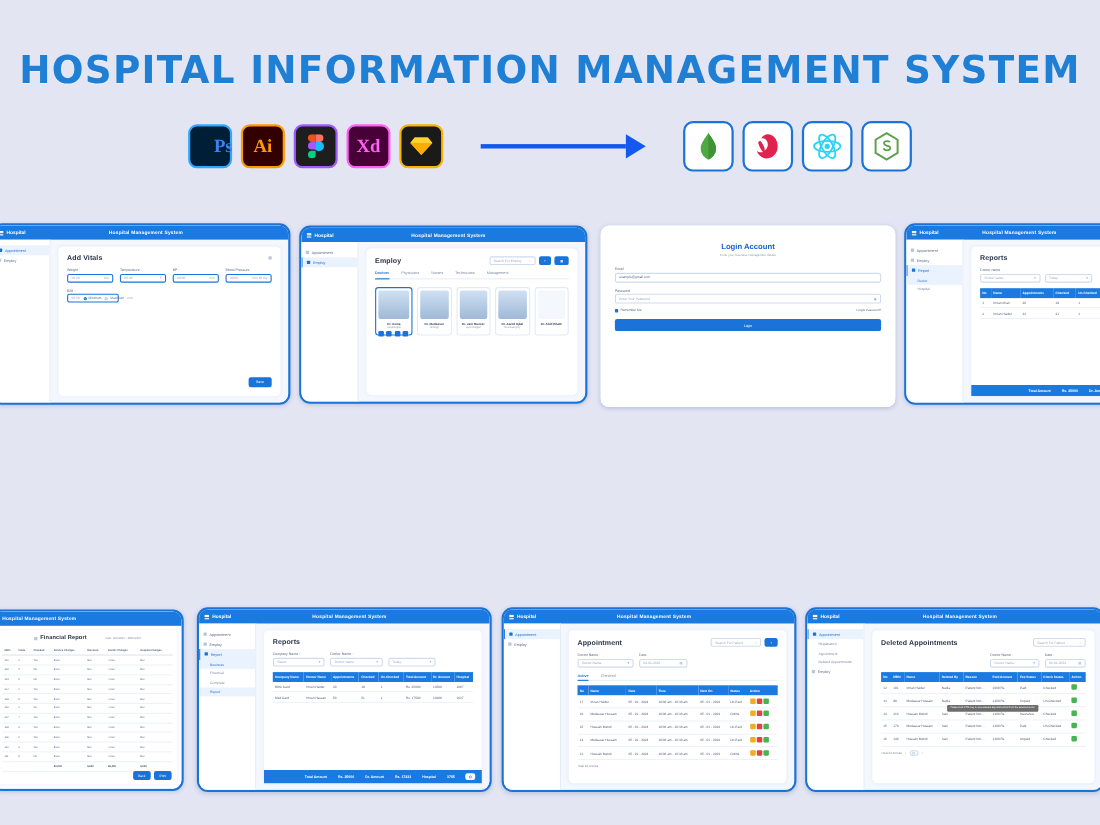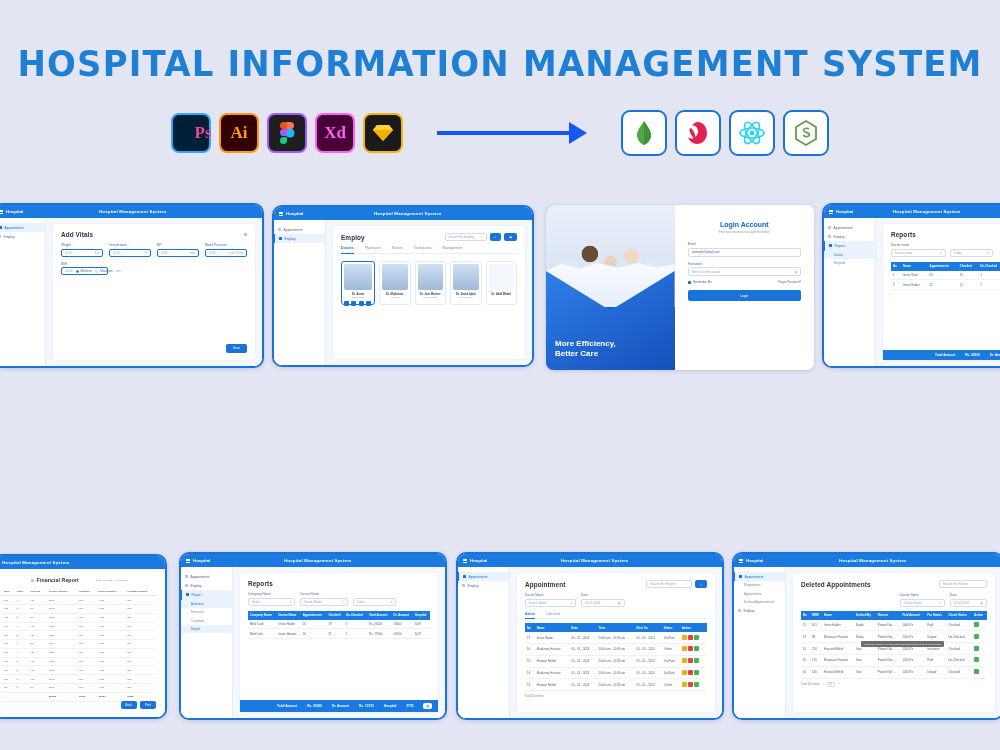--- a/index.html
+++ b/index.html
@@ -22,21 +22,21 @@
     display:flex; align-items:center; justify-content:center;
     gap:0; margin-top:22px; height:54px;
   }
   .design-icons{display:flex; gap:8px;}
   .d-ico{
     width:40px;height:40px;border-radius:8px;
     display:flex;align-items:center;justify-content:center;
     font-weight:bold;font-size:17px;font-family:"Liberation Serif",serif;
     border:2px solid;
   }
-  .d-ps{background:#001e36;border-color:#31a8ff;color:#ec4899;padding-left:24px;}
+  .d-ps{background:#001e36;border-color:#31a8ff;color:#3b82f6;padding-left:24px;}
   .d-ai{background:#330000;border-color:#ff9a00;color:#ff9a00;}
   .d-fig{background:#1e1e1e;border-color:#a259ff;color:#fff;}
   .d-xd{background:#470137;border-color:#ff61f6;color:#ff61f6;}
   .d-sk{background:#1a1a1a;border-color:#f7b500;color:#fdad00;}
 
   .arrow-wrap{margin:0 34px; width:150px; display:flex; align-items:center;}
   .arrow-line{height:4px;background:#1558f0;flex:1;}
   .arrow-head{
     width:0;height:0;border-left:18px solid #1558f0;
     border-top:11px solid transparent;border-bottom:11px solid transparent;
@@ -380,28 +380,20 @@
               <div class="nm">Dr. Abid Bhatti</div>
                 </div>
           </div>
         </div>
       </div>
     </div>
   </div>
 
   <div class="card" style="left:546px;top:5px;width:268px;height:165px;border:none;border-radius:8px;">
     <div style="display:flex;height:100%;">
-      <div class="login-left">
-        <div class="docs"></div>
-        <div class="chev"></div>
-        <div class="tagline">
-          <div>More Efficiency,</div>
-          <div>Better Care</div>
-        </div>
-      </div>
       <div class="login-right">
         <div style="text-align:center;font-size:7px;font-weight:bold;color:#1a5fd0;">Login Account</div>
         <div style="text-align:center;font-size:2.8px;color:#93a0b5;margin-top:2px;">Enter your business management details</div>
         <div style="margin-top:8px;">
           <div class="lbl">Email</div>
           <div class="inp" style="height:9px;color:#55637c;">
             <span>example@gmail.com</span>
               </div>
         </div>
         <div style="margin-top:5px;">

